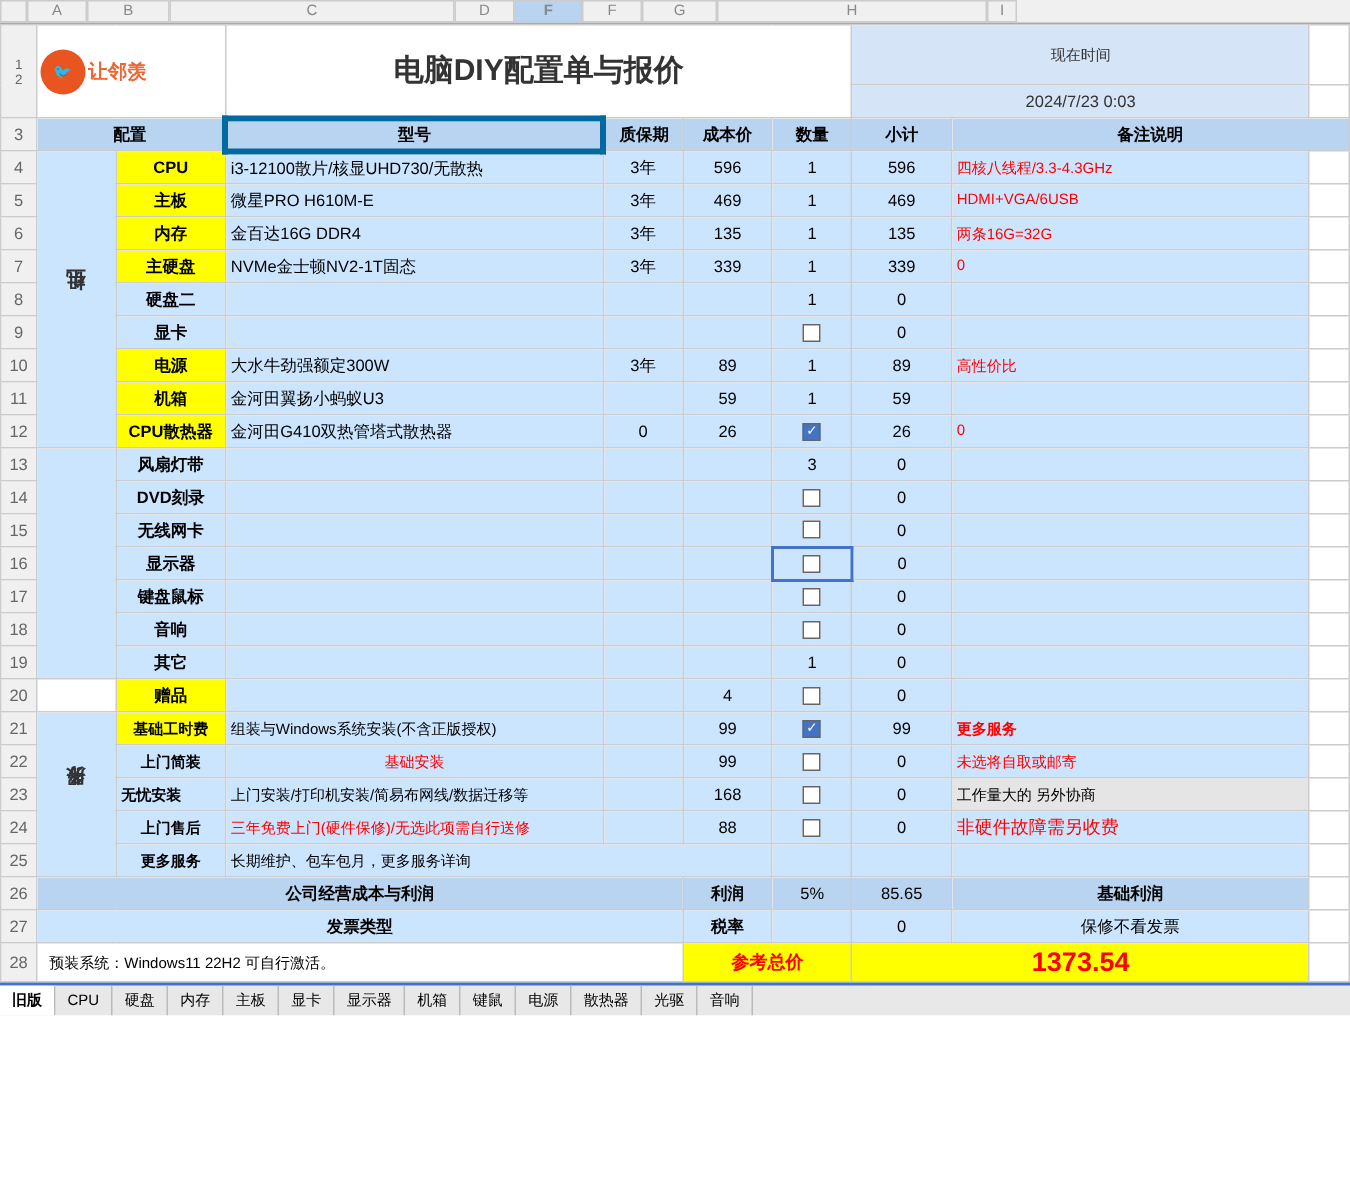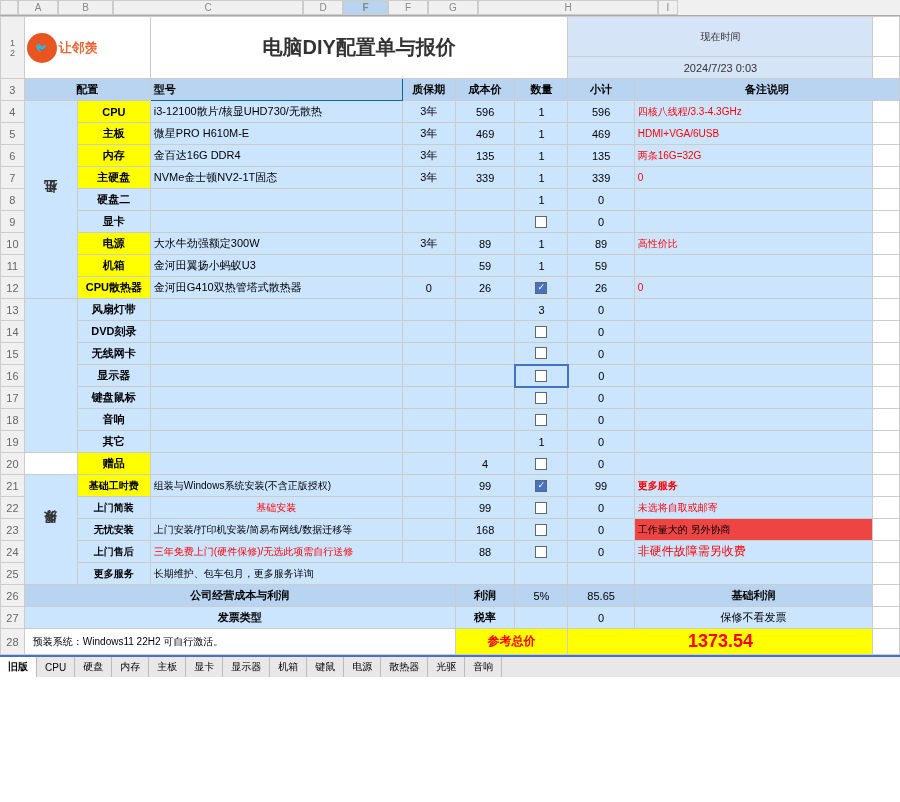--- a/index.html
+++ b/index.html
@@ -143,21 +143,21 @@
     <tr style="height:20px;">
       <td colspan="2" style="background:#d6e4f7; border:1px solid #ccc; text-align:center; font-size:11px; color:#333;">
         <span>2024/7/23 0:03</span>
       </td>
       <td style="border:1px solid #ccc;"></td>
     </tr>
 
     <tr style="height:22px; background:#b8d4f0;">
       <td class="rn">3</td>
       <td colspan="2" style="text-align:center; font-weight:bold; border:1px solid #ccc; background:#b8d4f0;">配置</td>
-      <td style="text-align:left; font-weight:bold; border:1px solid #0369a1; background:#b8d4f0;">型号</td>
+      <td style="text-align:center; font-weight:bold; border:4px solid #0369a1; background:#b8d4f0;">型号</td>
       <td style="text-align:center; font-weight:bold; border:1px solid #ccc; background:#b8d4f0;">质保期</td>
       <td style="text-align:center; font-weight:bold; border:1px solid #ccc; background:#b8d4f0;">成本价</td>
       <td style="text-align:center; font-weight:bold; border:1px solid #ccc; background:#b8d4f0;">数量</td>
       <td style="text-align:center; font-weight:bold; border:1px solid #ccc; background:#b8d4f0;">小计</td>
       <td colspan="2" style="text-align:center; font-weight:bold; border:1px solid #ccc; background:#b8d4f0;">备注说明</td>
     </tr>
 
     <tr style="height:22px;">
       <td class="rn">4</td>
       <td rowspan="9" style="background:#cce5ff; border:1px solid #ccc; text-align:center; vertical-align:middle; font-size:13px; font-weight:bold;"><span class="section-label">主机</span></td>
@@ -425,31 +425,31 @@
             <div class="cb"></div>
           </div>
         </td>
       <td style="background:#cce5ff; text-align:center; border:1px solid #ccc;">0</td>
       <td style="background:#cce5ff; color:#ff0000; font-size:10px; border:1px solid #ccc;">未选将自取或邮寄</td>
       <td style="border:1px solid #ccc;"></td>
     </tr>
 
     <tr style="height:22px;">
       <td class="rn">23</td>
-      <td style="background:#cce5ff; font-weight:bold; text-align:center; border:1px solid #ccc; font-size:10px;">无忧安装</td>
+      <td style="background:#cce5ff; font-weight:bold; text-align:left; border:1px solid #ccc; font-size:10px;">无忧安装</td>
       <td style="background:#cce5ff; font-size:10px; border:1px solid #ccc;">上门安装/打印机安装/简易布网线/数据迁移等</td>
       <td style="background:#cce5ff; border:1px solid #ccc;"></td>
       <td style="background:#cce5ff; text-align:center; border:1px solid #ccc;">168</td>
       <td style="background:#cce5ff; text-align:center; border:1px solid #ccc;">
           <div class="cb-wrapper">
             <div class="cb"></div>
           </div>
         </td>
       <td style="background:#cce5ff; text-align:center; border:1px solid #ccc;">0</td>
-      <td style="background:#ef4444; font-size:10px; border:1px solid #ccc;">工作量大的 另外协商</td>
+      <td style="background:#e5e5e5; font-size:10px; border:1px solid #ccc;">工作量大的 另外协商</td>
       <td style="border:1px solid #ccc;"></td>
     </tr>
 
     <tr style="height:22px;">
       <td class="rn">24</td>
       <td style="background:#cce5ff; font-weight:bold; text-align:center; border:1px solid #ccc; font-size:10px;">上门售后</td>
       <td style="background:#cce5ff; color:#ff0000; font-size:10px; border:1px solid #ccc;">三年免费上门(硬件保修)/无选此项需自行送修</td>
       <td style="background:#cce5ff; border:1px solid #ccc;"></td>
       <td style="background:#cce5ff; text-align:center; border:1px solid #ccc;">88</td>
       <td style="background:#cce5ff; text-align:center; border:1px solid #ccc;">

